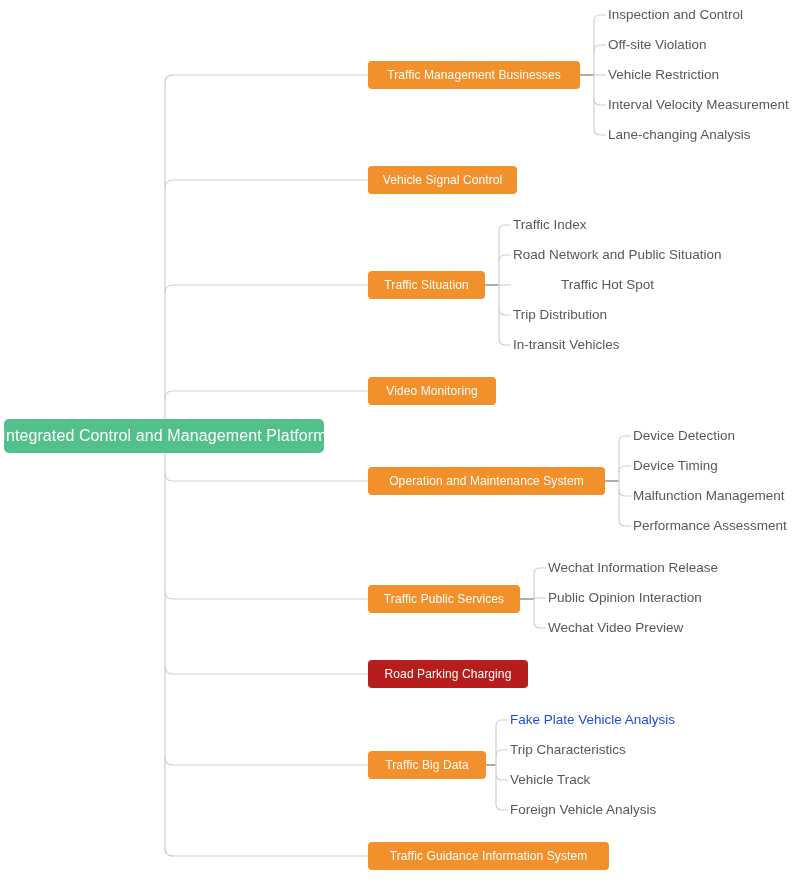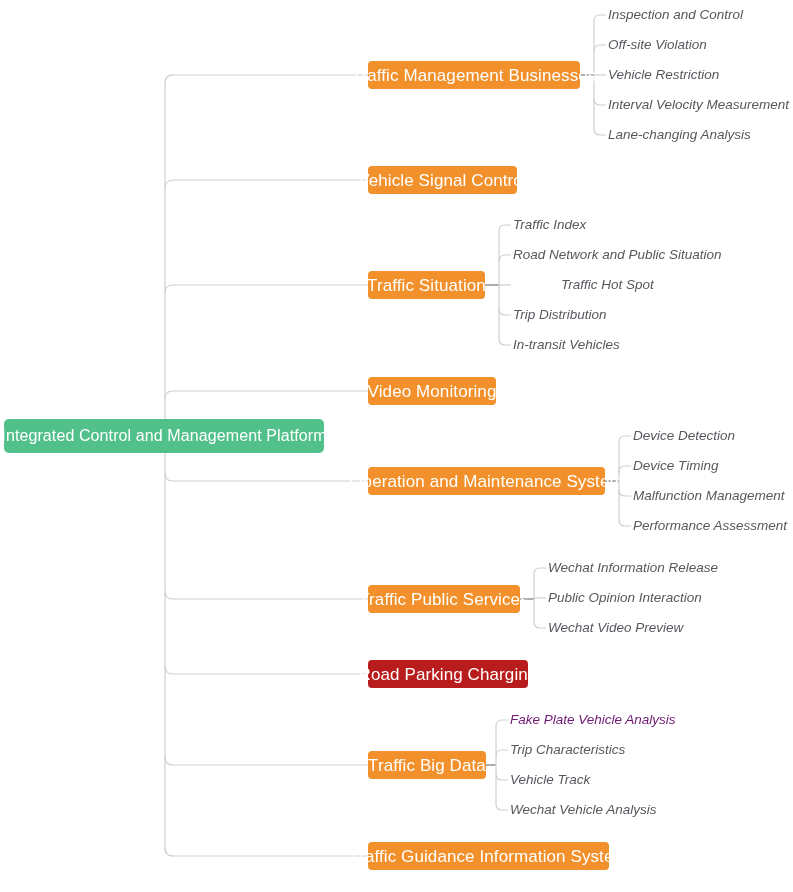--- a/index.html
+++ b/index.html
@@ -28,21 +28,21 @@
     pointer-events: none;
   }
   .node {
     position: absolute;
     box-sizing: border-box;
     display: flex;
     align-items: center;
     justify-content: center;
     border-radius: 4px;
     color: #ffffff;
-    font-size: 17px;
+    font-size: 12px;
     line-height: 1;
     letter-spacing: 0.1px;
     white-space: nowrap;
     padding: 0 12px;
     z-index: 2;
     cursor: default;
   }
   .node.root {
     font-size: 16px;
     border-radius: 5px;
@@ -52,21 +52,20 @@
     position: absolute;
     box-sizing: border-box;
     display: flex;
     align-items: center;
     font-size: 13.5px;
     line-height: 1;
     color: #57585e;
     white-space: nowrap;
     z-index: 2;
     cursor: default;
-    font-style: italic;
   }
 </style>
 </head>
 <body>
 
 <div id="canvas">
 
   <svg id="connectors" viewBox="0 0 793 892" width="793" height="892" xmlns="http://www.w3.org/2000/svg">
       <path d="M 165 83 L 165 848" fill="none" stroke="#CFCFCF" stroke-width="1.2" stroke-linecap="butt"></path>
       <path d="M 165 83 Q 165 75 173 75 L 368 75" fill="none" stroke="#CFCFCF" stroke-width="1.2" stroke-linecap="butt"></path>
@@ -140,19 +139,19 @@
       <div class="leaf" style="left: 513px; top: 276px; height: 18px; color: rgb(87, 88, 94); margin-left: 48px;">Traffic Hot Spot</div>
       <div class="leaf" style="left: 513px; top: 306px; height: 18px; color: rgb(87, 88, 94);">Trip Distribution</div>
       <div class="leaf" style="left: 513px; top: 336px; height: 18px; color: rgb(87, 88, 94);">In-transit Vehicles</div>
       <div class="leaf" style="left: 633px; top: 427px; height: 18px; color: rgb(87, 88, 94);">Device Detection</div>
       <div class="leaf" style="left: 633px; top: 457px; height: 18px; color: rgb(87, 88, 94);">Device Timing</div>
       <div class="leaf" style="left: 633px; top: 487px; height: 18px; color: rgb(87, 88, 94);">Malfunction Management</div>
       <div class="leaf" style="left: 633px; top: 517px; height: 18px; color: rgb(87, 88, 94);">Performance Assessment</div>
       <div class="leaf" style="left: 548px; top: 559px; height: 18px; color: rgb(87, 88, 94);">Wechat Information Release</div>
       <div class="leaf" style="left: 548px; top: 589px; height: 18px; color: rgb(87, 88, 94);">Public Opinion Interaction</div>
       <div class="leaf" style="left: 548px; top: 619px; height: 18px; color: rgb(87, 88, 94);">Wechat Video Preview</div>
-      <div class="leaf" style="left: 510px; top: 711px; height: 18px; color: #701a75;">Fake Plate Vehicle Analysis</div>
+      <div class="leaf" style="left: 510px; top: 711px; height: 18px; color: #1d4ed8;">Fake Plate Vehicle Analysis</div>
       <div class="leaf" style="left: 510px; top: 741px; height: 18px; color: rgb(87, 88, 94);">Trip Characteristics</div>
       <div class="leaf" style="left: 510px; top: 771px; height: 18px; color: rgb(87, 88, 94);">Vehicle Track</div>
-      <div class="leaf" style="left: 510px; top: 801px; height: 18px; color: rgb(87, 88, 94);">Wechat Vehicle Analysis</div>
+      <div class="leaf" style="left: 510px; top: 801px; height: 18px; color: rgb(87, 88, 94);">Foreign Vehicle Analysis</div>
     </div>
 
 </div>
 
 </body></html>

